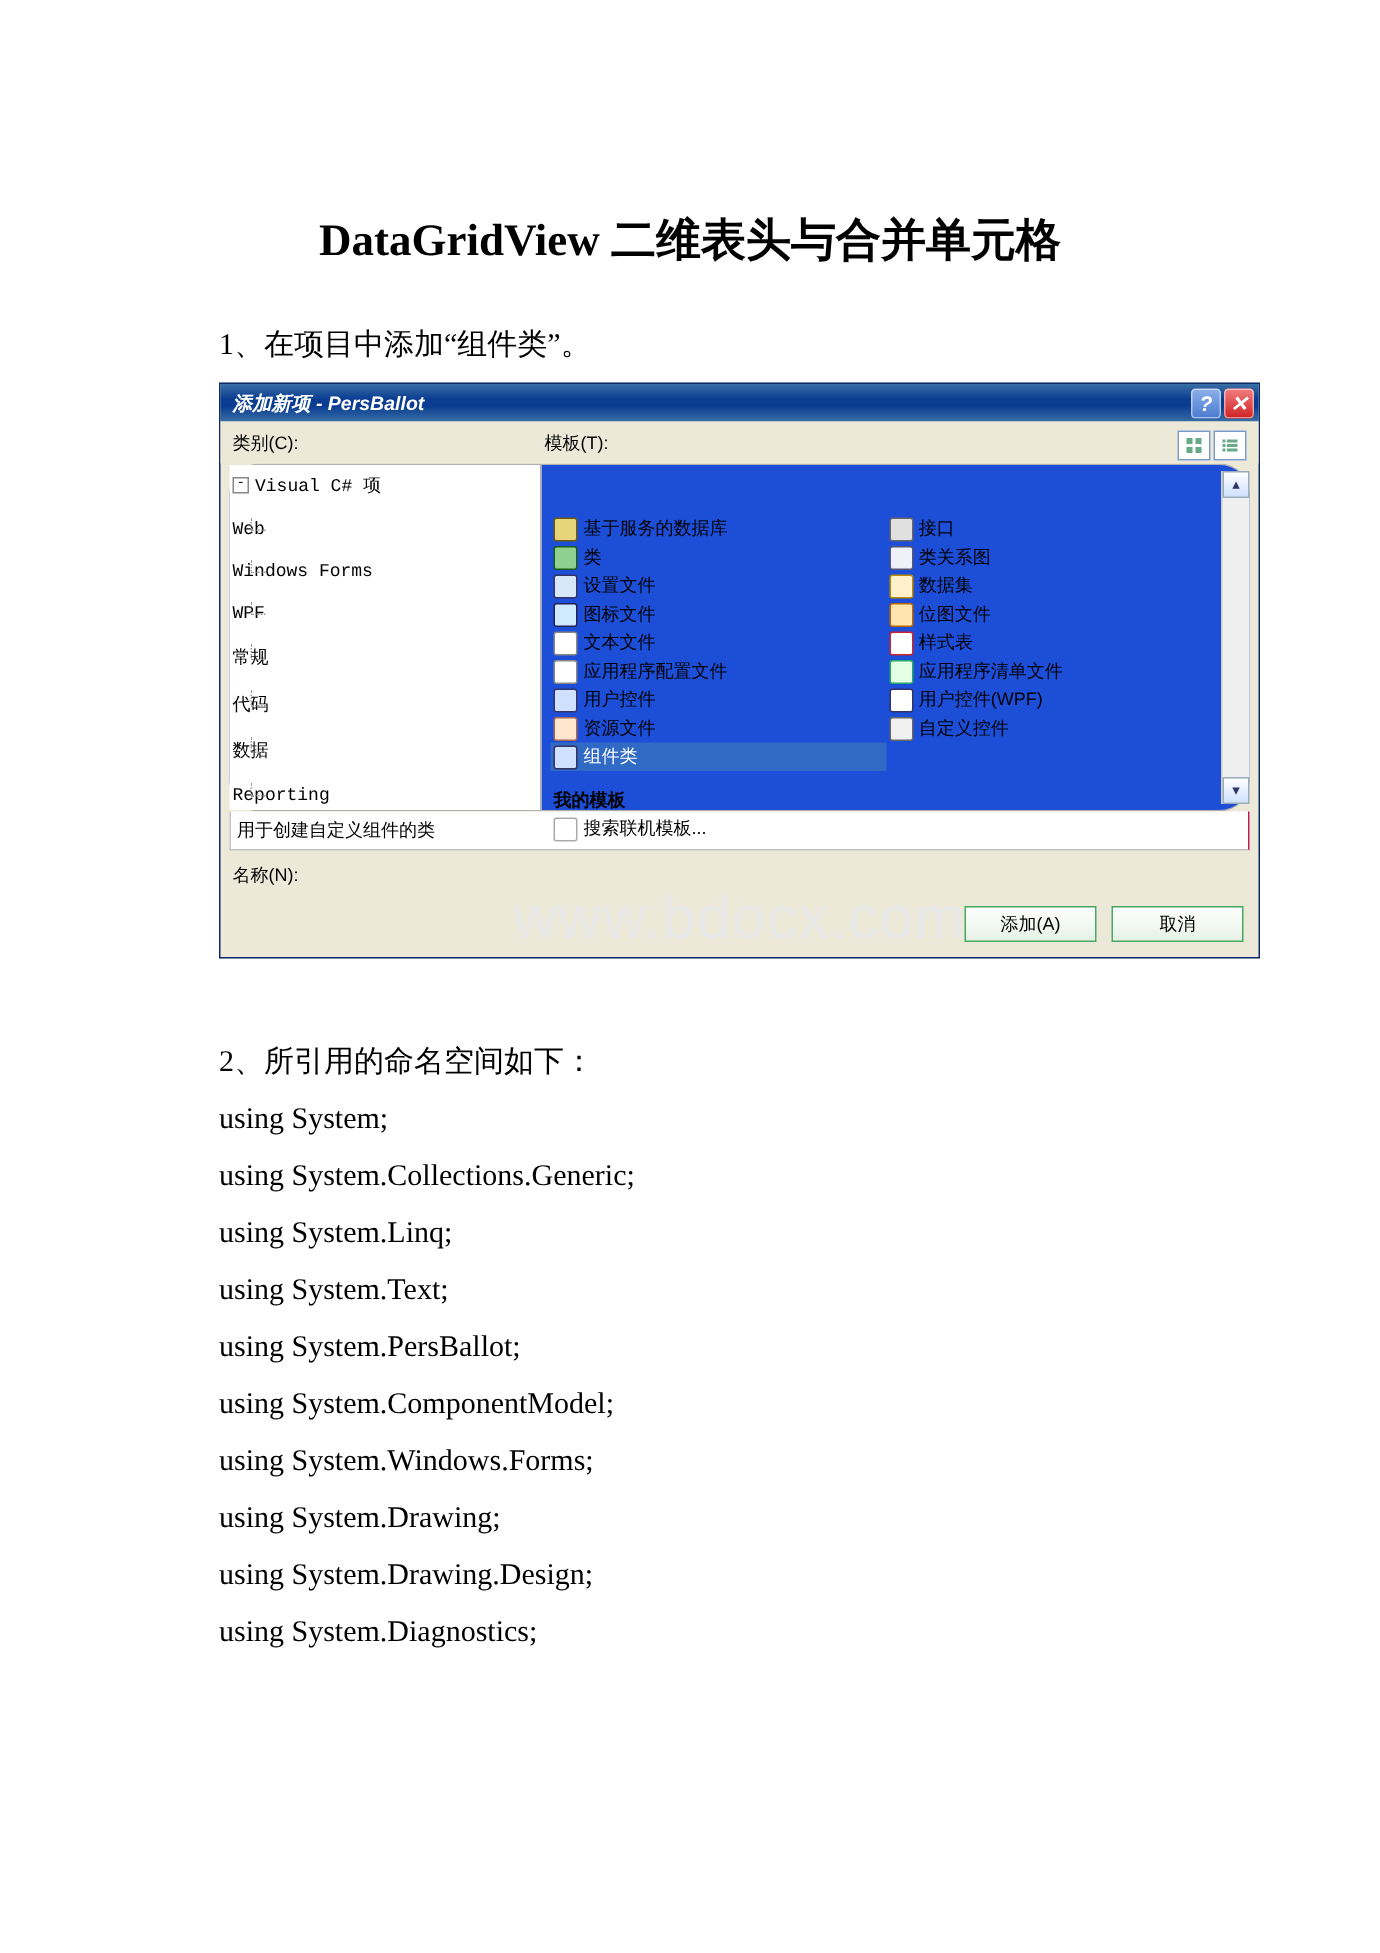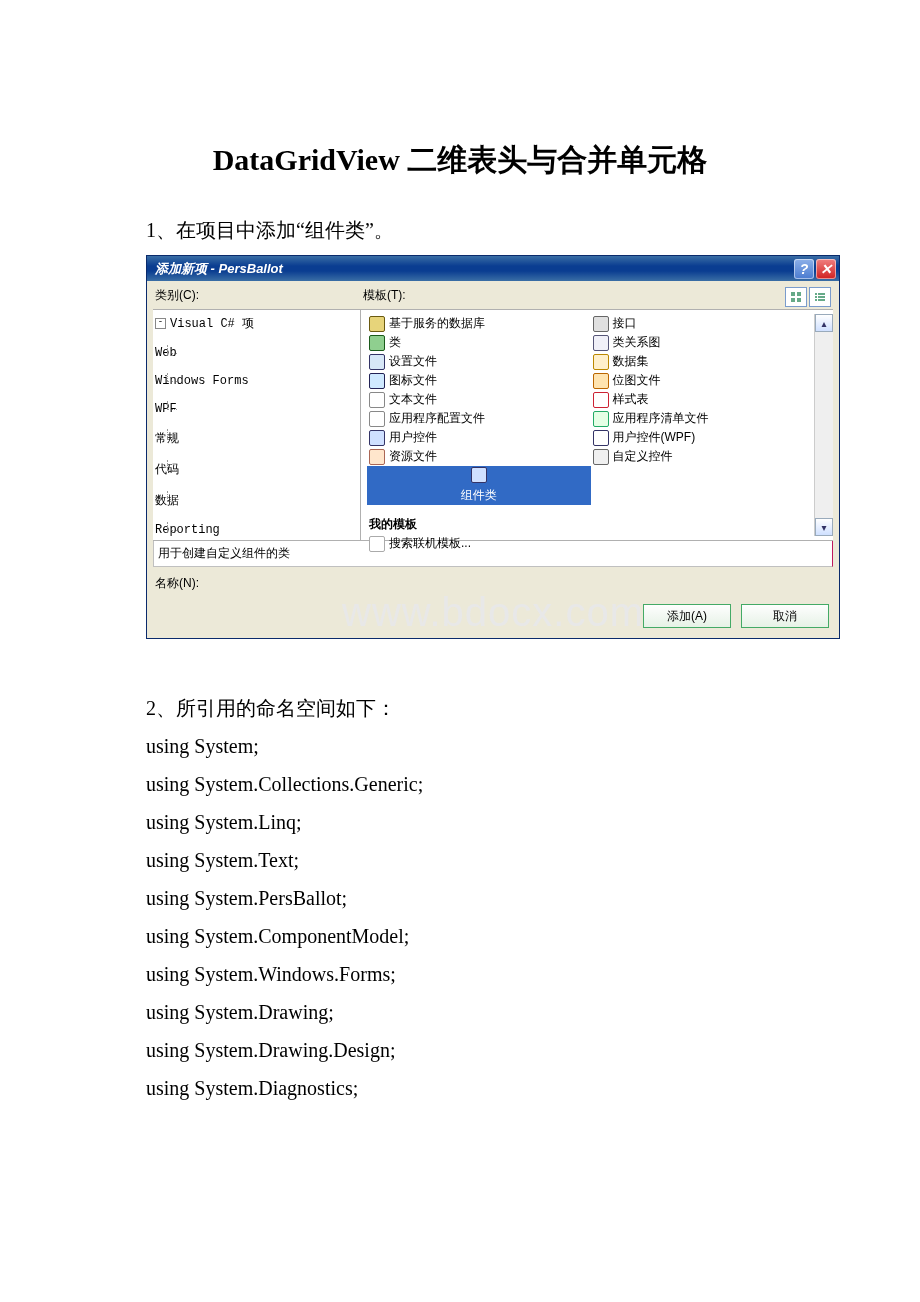--- a/index.html
+++ b/index.html
@@ -68,24 +68,25 @@
   .lbl-tpl { flex: 1; }
   .view-toggle { margin-left: auto; display: flex; gap: 2px; }
   .vt {
     width: 20px; height: 18px; border: 1px solid #7a9ccc;
     background: #fff; display:flex; align-items:center; justify-content:center;
   }
   .vt svg { display:block; }
 
   .panes {
     display: flex;
-    background: #ffffff;
+    background: #1d4ed8;
     border-top: 1px solid #b0b0b0;
     border-bottom: 1px solid #b0b0b0;
     margin: 0 6px;
+    border-radius: 20px;
   }
   .tree-pane {
     width: 208px;
     border-right: 1px solid #b0b0b0;
     padding: 4px 2px;
     background: #fff;
     height: 230px;
     box-sizing: border-box;
     overflow: hidden;
   }
@@ -110,28 +111,28 @@
   .list-pane {
     flex: 1;
     display: flex;
     height: 230px;
     box-sizing: border-box;
     position: relative;
     padding: 4px 0 4px 6px;
   }
   .scroll-col { width: 18px; background:#efefef; border-left:1px solid #ccc; display:flex; flex-direction:column; align-items:center; justify-content:space-between; }
   .scroll-btn { width:16px; height:16px; border:1px solid #9ab; background:linear-gradient(#fff,#cfe0ff); font-size:10px; display:flex; align-items:center; justify-content:center; color:#336; }
-  .list-cols { flex:1; display:flex; gap: 0; }
+  .list-cols { flex:1; display:flex; gap: 0; margin-top: 29px; }
   .list-col { flex:1; }
   .tpl-item {
     display:flex; align-items:center; gap:4px;
     padding: 1px 2px; font-size:12px; font-family:"SimSun",Tahoma,sans-serif;
     white-space: nowrap;
   }
-  .tpl-item.selected { background:#316ac5; color:#fff;flex-direction:column; }
+  .tpl-item.selected { background:#316ac5; color:#fff; }
   .tpl-item.bold { font-weight:bold; }
   .ico {
     width:14px; height:14px; display:inline-flex; align-items:center; justify-content:center;
     font-size:10px; border-radius:2px; flex-shrink:0;
   }
 
   .desc-row {
     margin: 0 6px; padding: 4px 4px;
     border-bottom: 1px solid #c0c0c0;
     border-left: 1px solid #c0c0c0;

